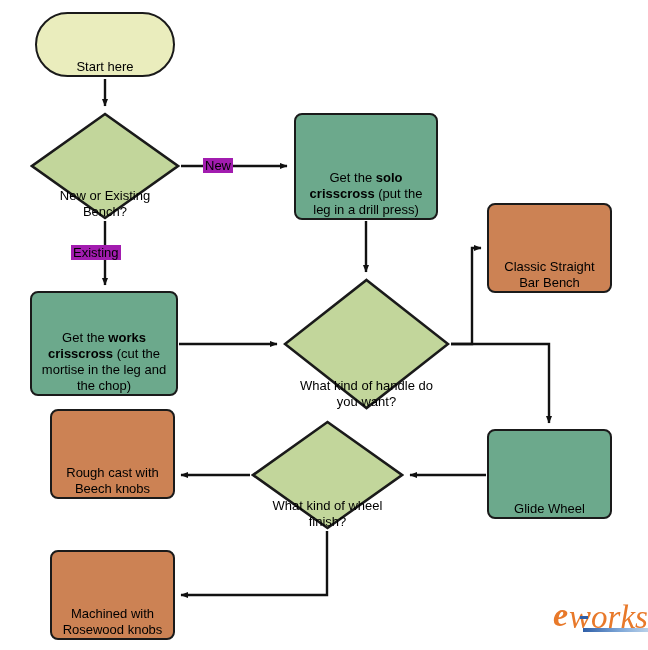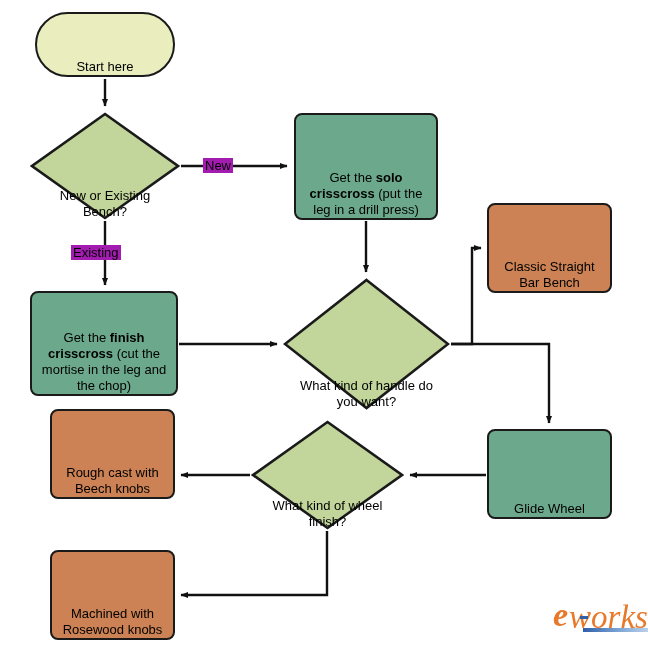--- a/index.html
+++ b/index.html
@@ -157,21 +157,21 @@
       <polygon points="75,2 148,54 75,106 2,54" fill="#c2d69b" stroke="#1a1a1a" stroke-width="2.6"></polygon>
     </svg>
     <span class="txt">New or Existing Bench?</span>
   </div>
 
   <div class="node process" style="left:294px; top:113px; width:144px; height:107px;">
     <span class="txt">Get the <b>solo crisscross</b> (put the leg in a drill press)</span>
   </div>
 
   <div class="node process" style="left:30px; top:291px; width:148px; height:105px;">
-    <span class="txt">Get the <b>finish crisscross</b> (cut the mortise in the leg and the chop)</span>
+    <span class="txt">Get the <b>works crisscross</b> (cut the mortise in the leg and the chop)</span>
   </div>
 
   <div class="node decision" style="left:283px; top:278px; width:167px; height:132px;">
     <svg class="dia-shape" viewBox="0 0 167 132" preserveAspectRatio="none">
       <polygon points="83.5,2 165,66 83.5,130 2,66" fill="#c2d69b" stroke="#1a1a1a" stroke-width="2.6"></polygon>
     </svg>
     <span class="txt">What kind of handle do you want?</span>
   </div>
 
   <div class="node terminal-out" style="left:487px; top:203px; width:125px; height:90px;">

